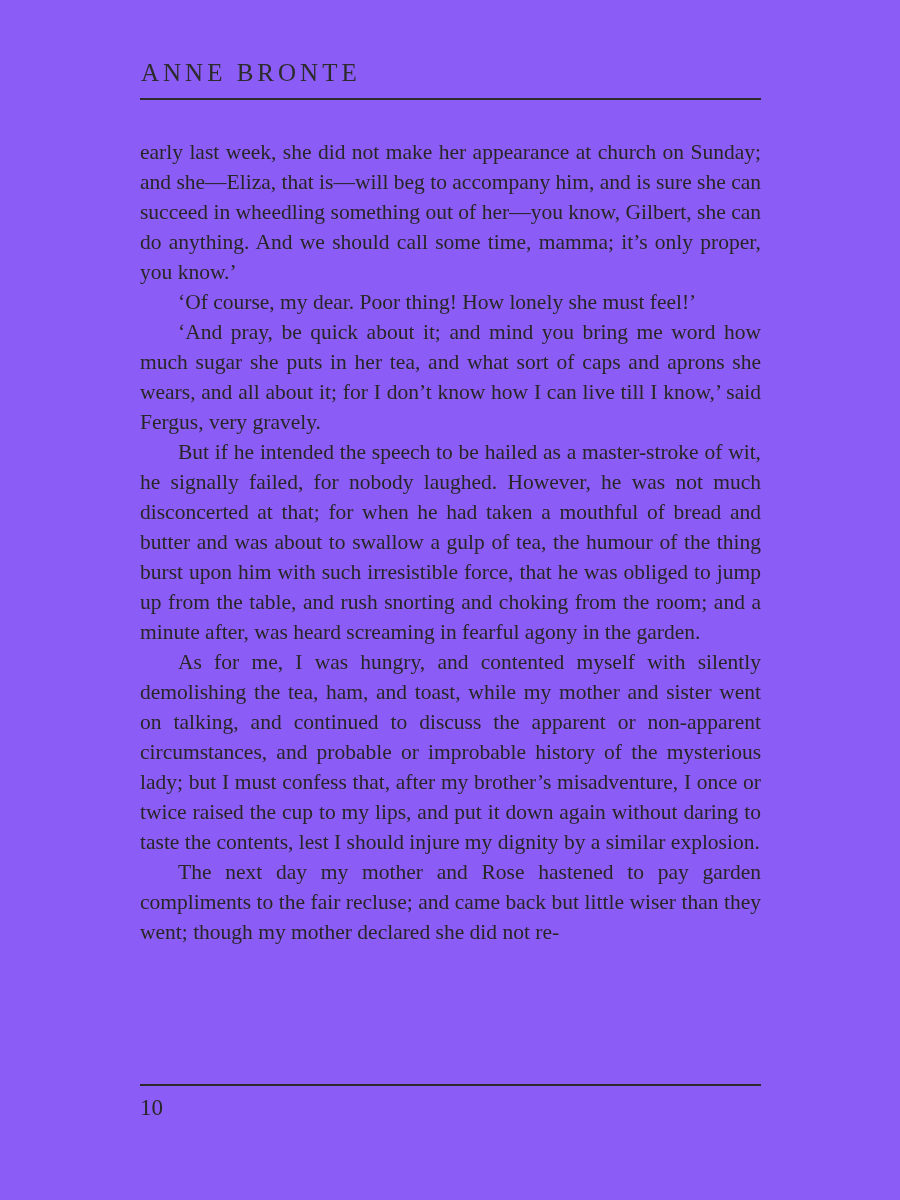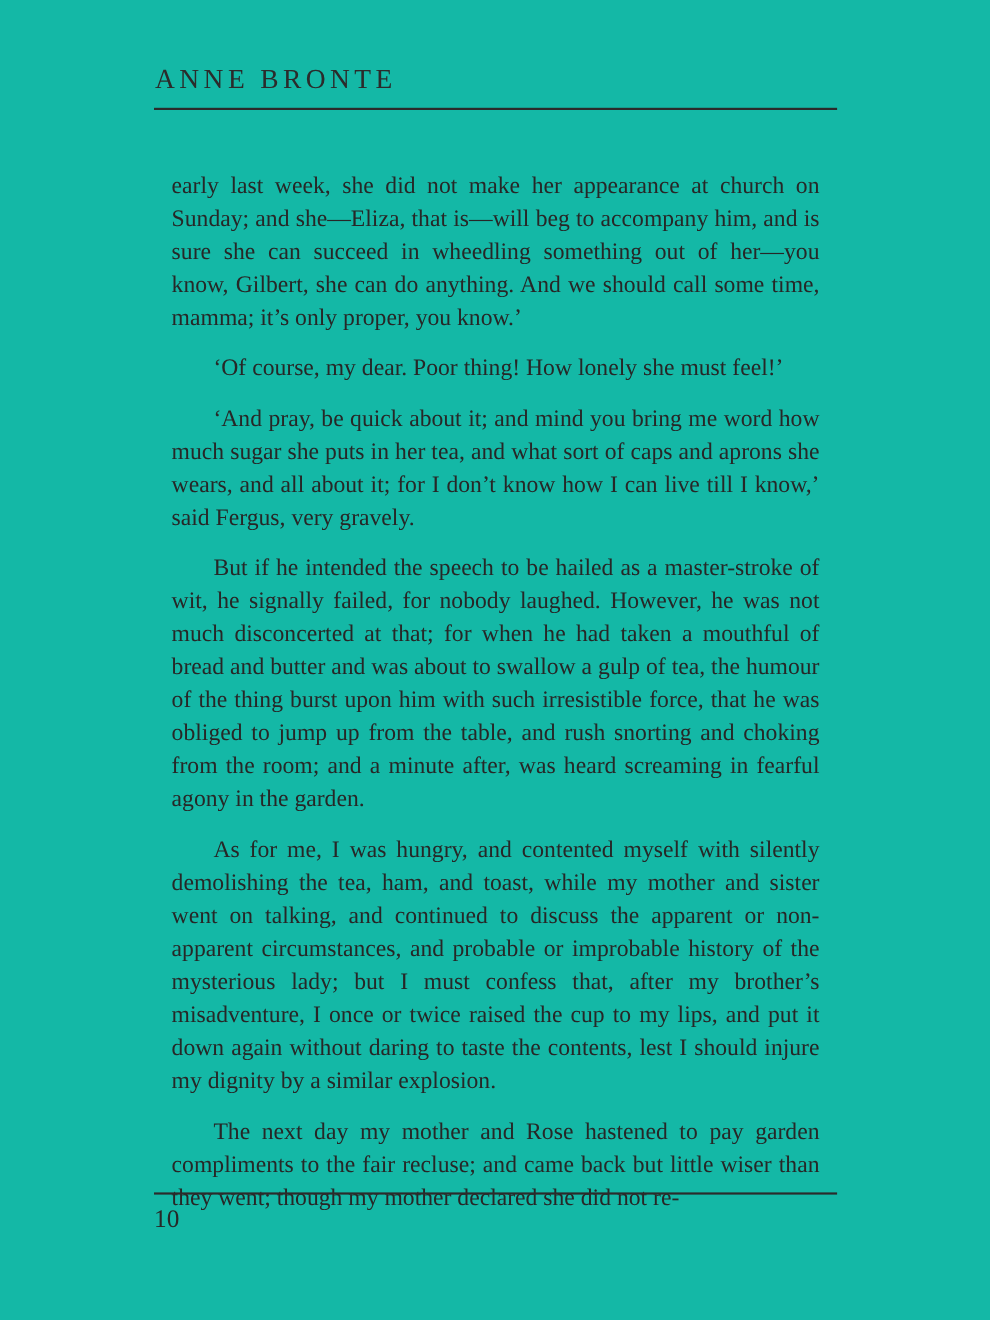--- a/index.html
+++ b/index.html
@@ -9,21 +9,21 @@
     }
     body {
       width: 900px;
       height: 1200px;
       font-family: "Liberation Serif", "DejaVu Serif", serif;
     }
     .page {
       position: relative;
       width: 900px;
       height: 1200px;
-      background: #14b8a6;
+      background: #8b5cf6;
       color: #262626;
       box-sizing: border-box;
       overflow: hidden;
     }
     .running-header {
       position: absolute;
       left: 141px;
       top: 59px;
       font-size: 25px;
       letter-spacing: 4px;
@@ -42,21 +42,21 @@
       position: absolute;
       left: 140px;
       top: 137px;
       width: 621px;
       font-size: 21.5px;
       line-height: 30px;
       text-align: justify;
       color: #272727;
     }
     .text-block p {
-      margin: 16px;
+      margin: 0;
       padding: 0;
     }
     .text-block p.indented {
       text-indent: 38px;
     }
     .footer-rule {
       position: absolute;
       left: 140px;
       top: 1084px;
       width: 621px;

